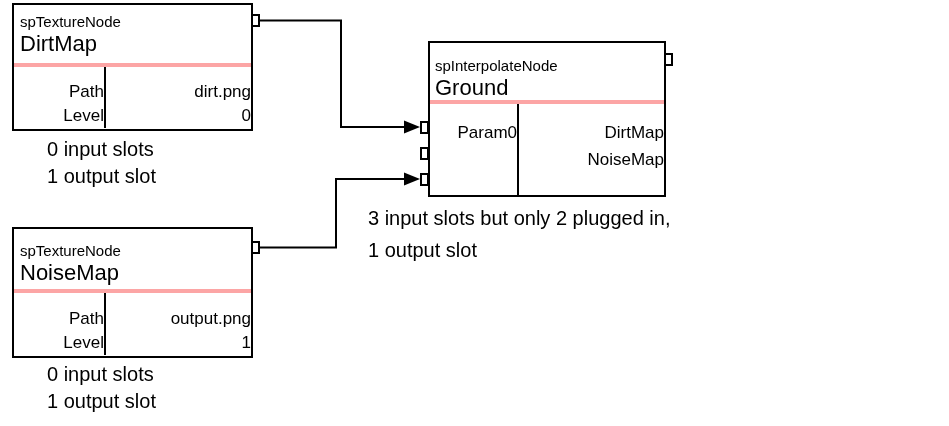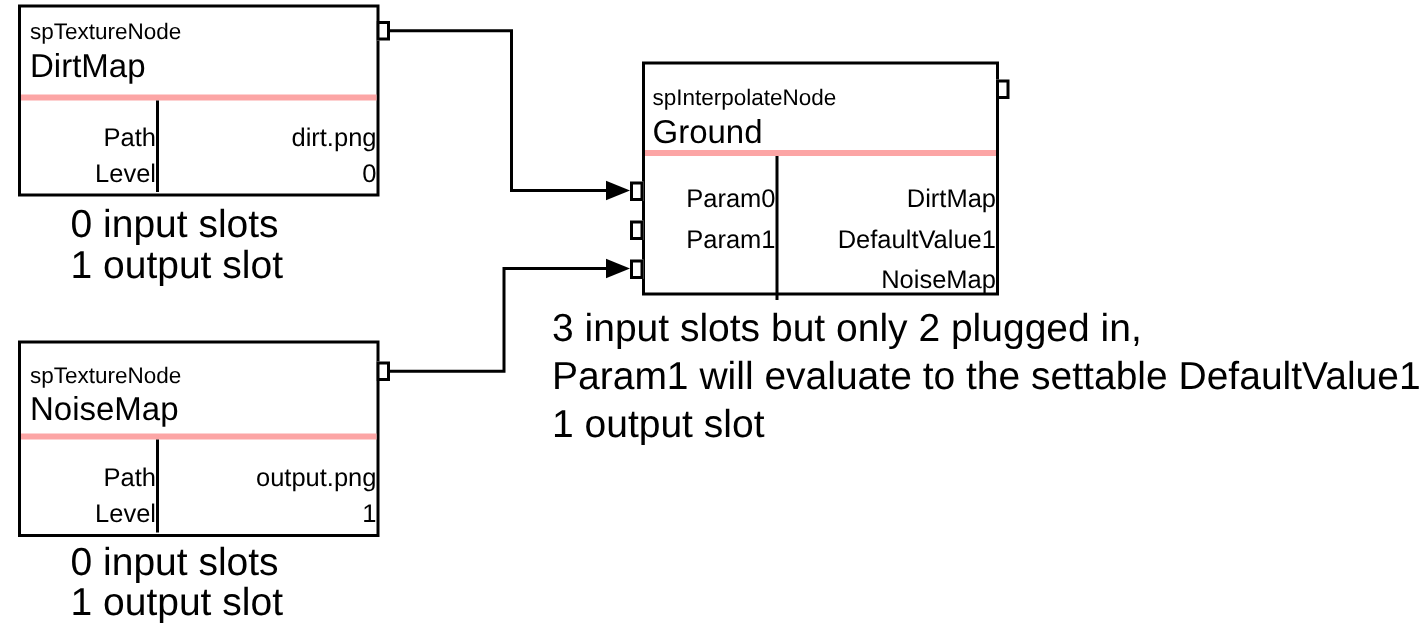--- a/index.html
+++ b/index.html
@@ -15,21 +15,21 @@
   .hdr { box-sizing:border-box; border-bottom:4px solid #fca5a5; }
   .type  { font-size:15px; line-height:20px; white-space:nowrap; }
   .title { font-size:22px; line-height:24px; white-space:nowrap; }
   .tbl { display:grid; box-sizing:border-box;text-align:right; }
   .tbl .keys { border-right:2px solid #000000; box-sizing:border-box; }
   .cellline { font-size:17px; white-space:nowrap; }
   .slot {
     position:absolute; width:9px; height:13px; background:#ffffff;
     border:2px solid #000000; box-sizing:border-box;
   }
-  .note { position:absolute; font-size:26px; white-space:nowrap; }
+  .note { position:absolute; font-size:20px; white-space:nowrap; }
 
   
   #node-dirtmap { left:12px; top:3px; width:241px; height:128px; }
   #node-dirtmap .hdr { height:62px; padding:7px 0 0 6px; }
   #node-dirtmap .tbl { grid-template-columns:92px 1fr; height:60px; }
   #node-dirtmap .keys { padding:13px 0 0 6px; }
   #node-dirtmap .vals { padding:13px 0 0 7px; }
   #node-dirtmap .cellline { line-height:24px; }
 
   
@@ -108,25 +108,23 @@
   </div>
 
   <div class="node" id="node-ground">
     <div class="hdr">
       <div class="type">spInterpolateNode</div>
       <div class="title">Ground</div>
     </div>
     <div class="tbl">
       <div class="keys">
         <div class="cellline">Param0</div>
-        <div class="cellline">Param1</div>
       </div>
       <div class="vals">
         <div class="cellline">DirtMap</div>
-        <div class="cellline">DefaultValue1</div>
         <div class="cellline">NoiseMap</div>
       </div>
     </div>
   </div>
 
   <div class="slot" id="slot-dirtmap-out"></div>
   <div class="slot" id="slot-noisemap-out"></div>
   <div class="slot" id="slot-ground-out"></div>
   <div class="slot" id="slot-ground-in0"></div>
   <div class="slot" id="slot-ground-in1"></div>
@@ -135,17 +133,16 @@
   <div class="note" id="note-dirtmap">
     <div>0 input slots</div>
     <div>1 output slot</div>
   </div>
   <div class="note" id="note-noisemap">
     <div>0 input slots</div>
     <div>1 output slot</div>
   </div>
   <div class="note" id="note-ground">
     <div>3 input slots but only 2 plugged in,</div>
-    <div>Param1 will evaluate to the settable DefaultValue1</div>
     <div>1 output slot</div>
   </div>
 
 </div>
 
 </body></html>

